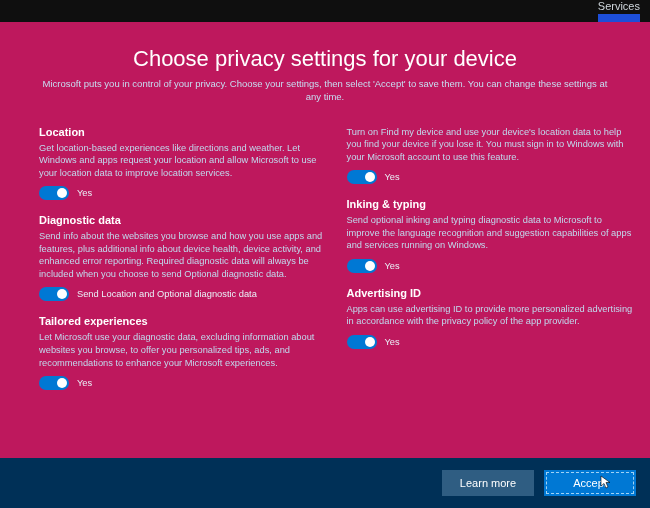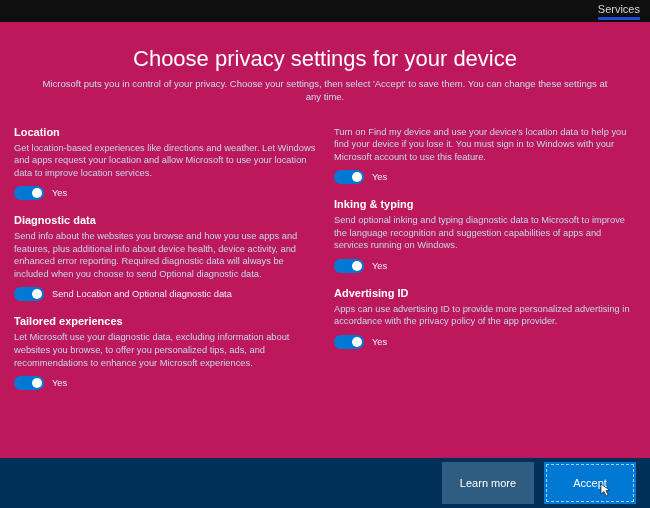--- a/index.html
+++ b/index.html
@@ -1,34 +1,34 @@
 <!DOCTYPE html>
 <html><head>
 <meta charset="utf-8">
 <style>
   * { margin: 0; padding: 0; box-sizing: border-box; }
   html, body { width: 650px; height: 508px; overflow: hidden; font-family: "Segoe UI", Arial, sans-serif; background: #000; }
   .window { width: 650px; height: 508px; display: flex; flex-direction: column; }
   .topbar { height: 22px; background: #0f0f0f; display: flex; align-items: center; justify-content: flex-end; padding: 0 10px; }
-  .topbar .services { color: #cfd6dc; font-size: 11px; padding-bottom: 2px; border-bottom: 3px solid #1d4ed8; }
+  .topbar .services { color: #cfd6dc; font-size: 11px; padding-bottom: 2px; border-bottom: 8px solid #1d4ed8; }
   .content { flex: 1; background: #be185d; color: #e9f1f8; display: flex; flex-direction: column; padding: 18px 14px 0 14px; position: relative; }
   .title { text-align: center; font-size: 22px; font-weight: 400; color: #ffffff; margin-top: 6px; }
   .subtitle { text-align: center; font-size: 9.5px; color: #c7dff3; margin-top: 6px; line-height: 1.35; padding: 0 20px; }
-  .cols { display: flex; gap: 18px; margin-top: 22px; }
+  .cols { display: flex; gap: 18px; margin-top: 22px; margin-left: 25px; }
   .col { flex: 1; display: flex; flex-direction: column; gap: 14px; }
   .item { display: flex; flex-direction: column; gap: 4px; }
   .item .heading { font-size: 11px; font-weight: 600; color: #ffffff; }
   .item .desc { font-size: 9.3px; color: #c1daee; line-height: 1.35; }
   .toggle-row { display: flex; align-items: center; gap: 8px; margin-top: 3px; }
   .toggle { width: 30px; height: 14px; background: #0078d4; border-radius: 7px; position: relative; cursor: pointer; }
   .toggle .knob { position: absolute; right: 2px; top: 2px; width: 10px; height: 10px; background: #ffffff; border-radius: 50%; }
   .toggle-label { font-size: 9.3px; color: #e9f1f8; }
   .footnote { font-size: 9.3px; color: #c1daee; line-height: 1.35; }
   .footer { position: absolute; bottom: 0; left: 0; right: 0; height: 50px; background: #003057; display: flex; align-items: center; justify-content: flex-end; gap: 10px; padding: 0 14px; }
-  .btn { height: 42px; min-width: 92px; font-size: 11px; font-family: inherit; border: none; cursor: pointer; display:flex; align-items:center; justify-content:center; }
+  .btn { height: 26px; min-width: 92px; font-size: 11px; font-family: inherit; border: none; cursor: pointer; display:flex; align-items:center; justify-content:center; }
   .btn-secondary { background: #2f5d82; color: #ffffff; }
   .btn-primary { background: #0078d4; color: #ffffff; outline: 1px dashed #9fd2f5; outline-offset: -3px; position: relative; }
   .btn-primary .cursor { position: absolute; right: 24px; bottom: 4px; font-size: 12px; color:#ffffff; pointer-events:none; }
 </style>
 </head>
 <body>
 
 <div class="window">
   <div class="topbar">
     <span class="services">Services</span>

